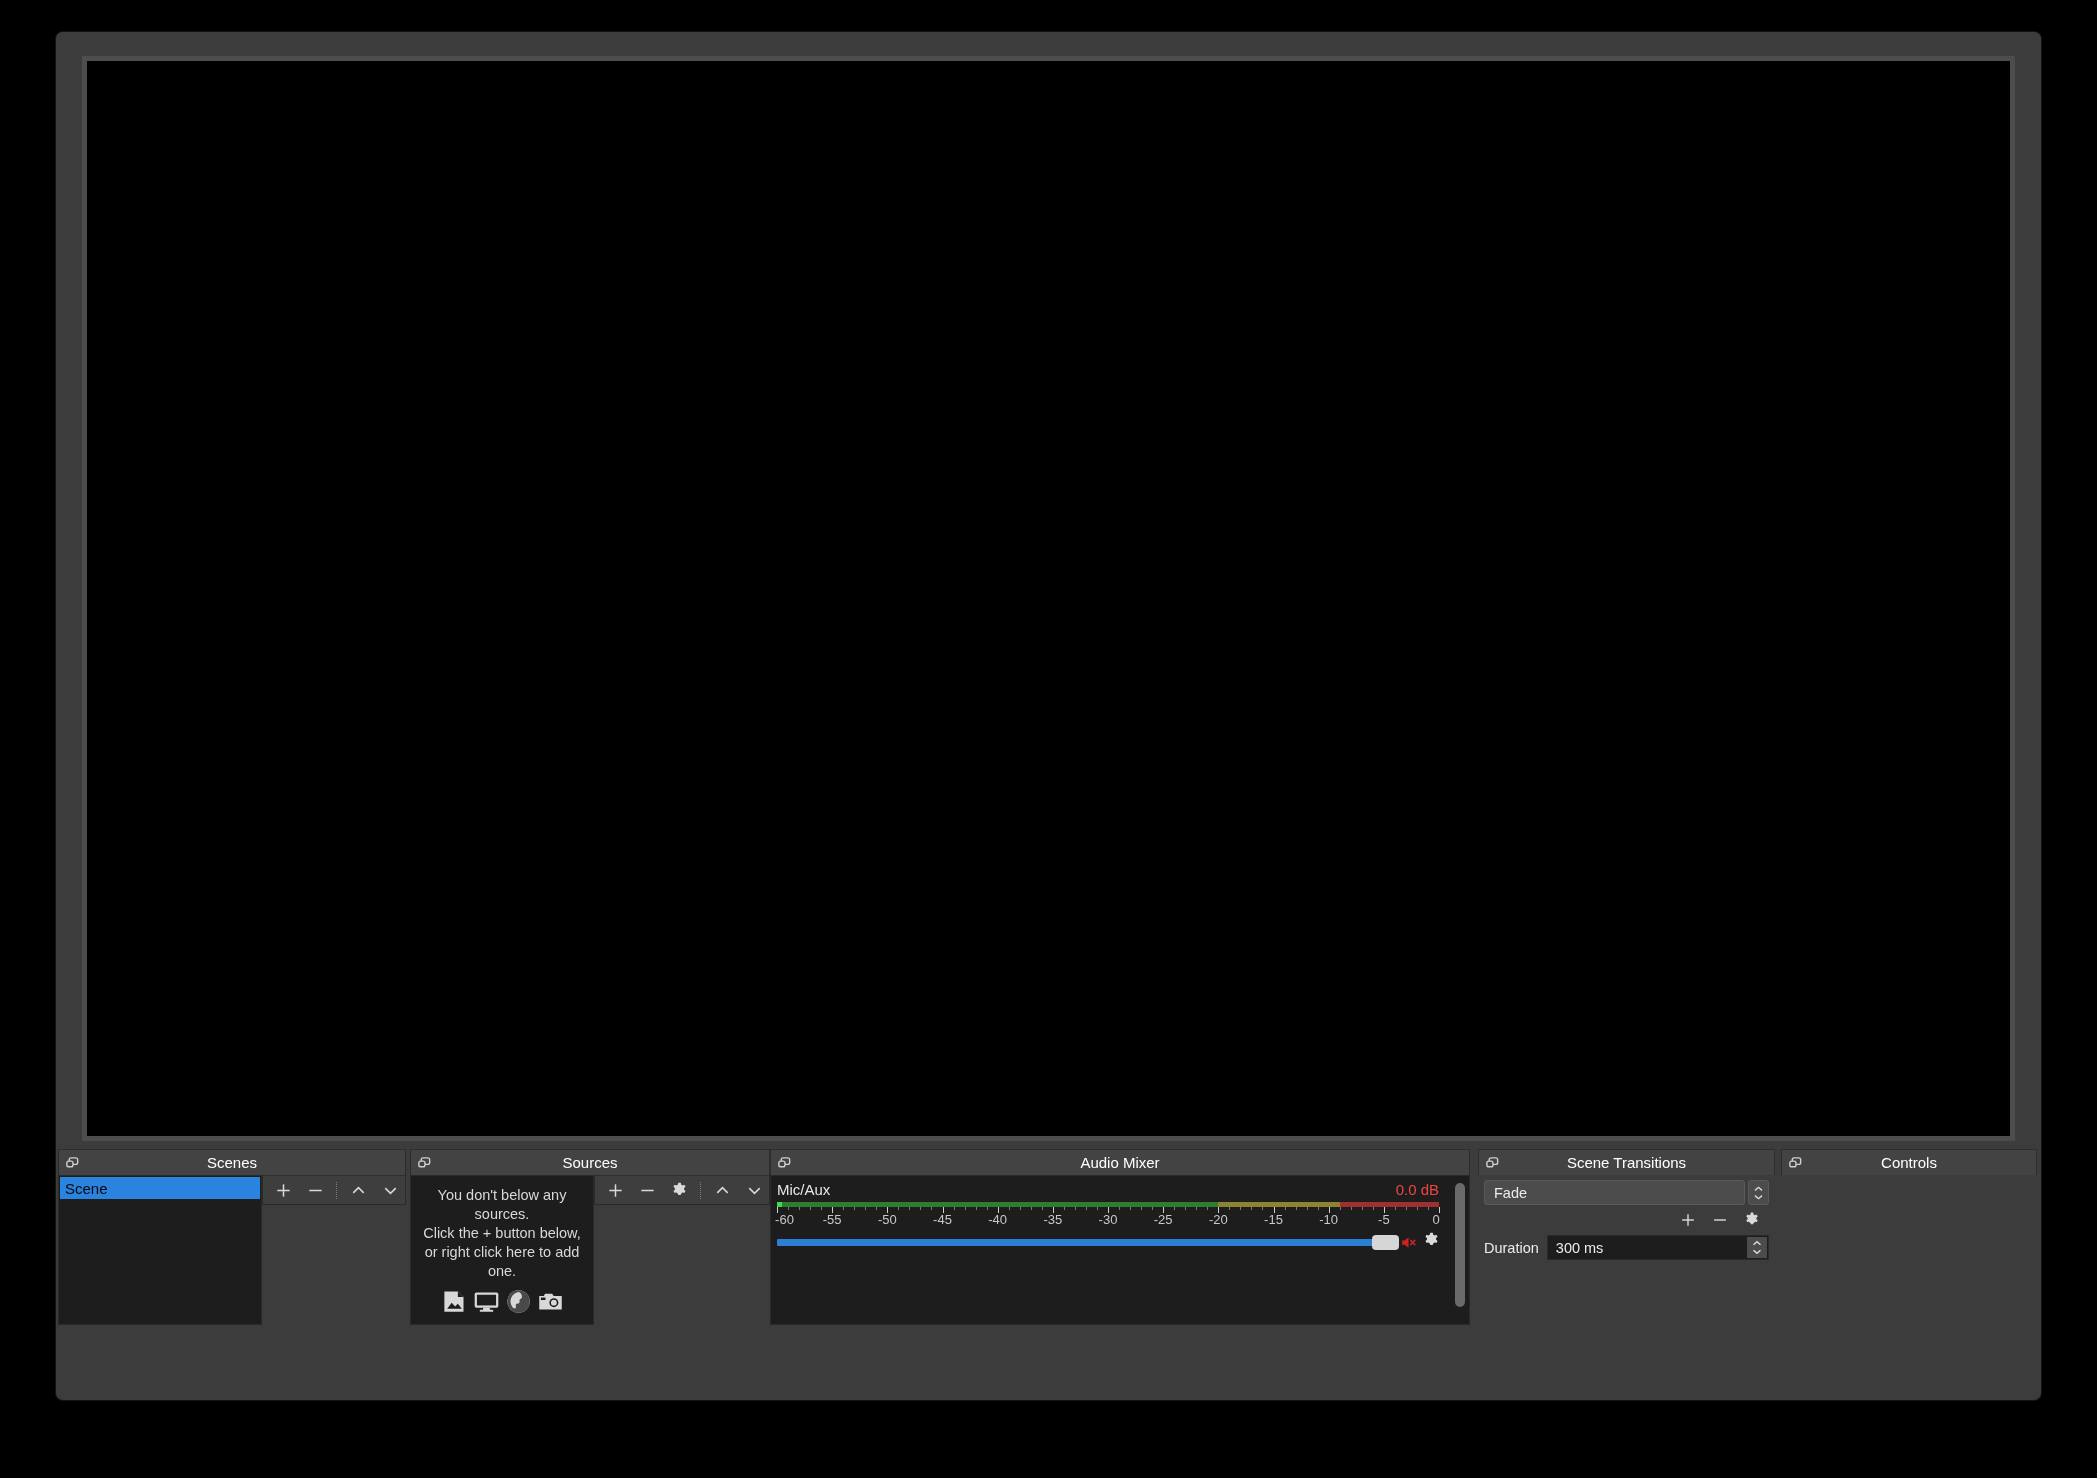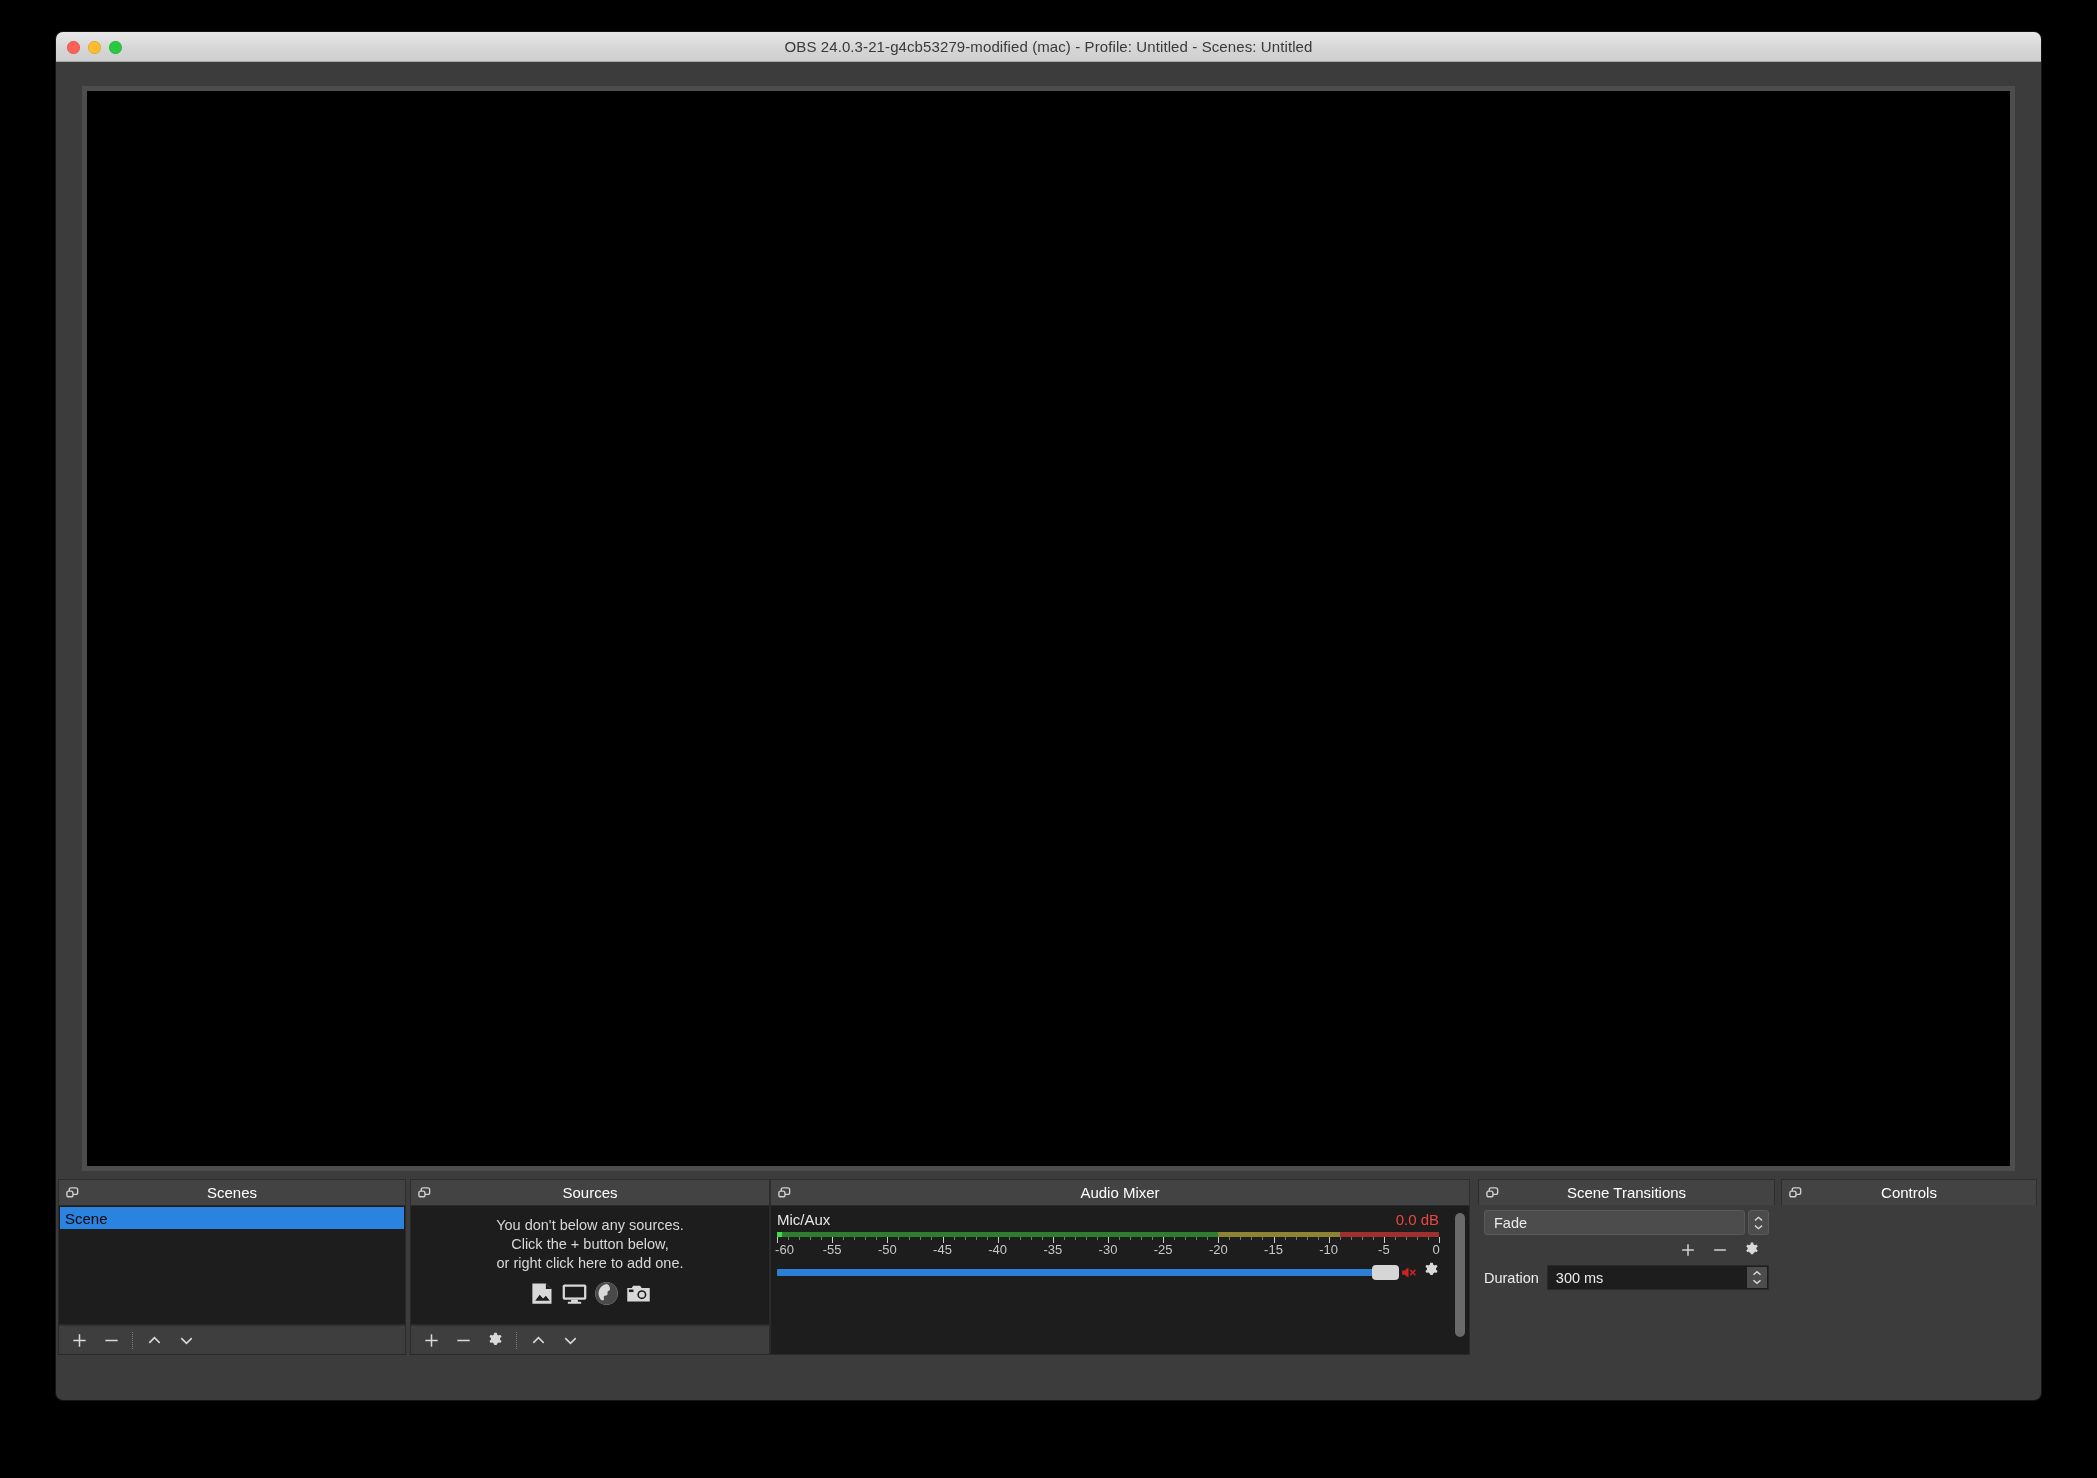--- a/index.html
+++ b/index.html
@@ -63,21 +63,21 @@
   .dock-title {
     height: 26px;
     background: #434343;
     border: 1px solid #2d2d2d;
     border-bottom: none;
     position: relative;
     display: flex; align-items: center; justify-content: center;
   }
   .dock-title-text { font-size: 15px; color: #ffffff; }
   .float-icon { position: absolute; left: 6px; top: 50%; transform: translateY(-50%); width: 15px; height: 15px; }
-  .dock-body { flex: 1; position: relative; display: flex; flex-direction: column; }
+  .dock-body { flex: 1; position: relative; display: flex; flex-direction: row; }
 
   
   .list-area {
     flex: 1;
     background: #1d1d1d;
     border: 1px solid #2a2a2a;
     overflow: hidden;
     position: relative;
   }
   .scene-row {
@@ -215,28 +215,20 @@
   }
   .status-item { font-size: 14px; color: #dcdcdc; }
 </style>
 </head>
 <body>
 
 <div class="desktop">
 
   <div class="window">
 
-    <div class="titlebar">
-      <div class="traffic">
-        <span class="light red"></span>
-        <span class="light yellow"></span>
-        <span class="light green"></span>
-      </div>
-      <div class="win-title">OBS 24.0.3-21-g4cb53279-modified (mac) - Profile: Untitled - Scenes: Untitled</div>
-    </div>
 
     <div class="preview-wrap">
       <div class="preview-frame">
         <div class="preview-canvas"></div>
       </div>
     </div>
 
     <div class="docks">
 
       <div class="dock" style="width: 348px;">

